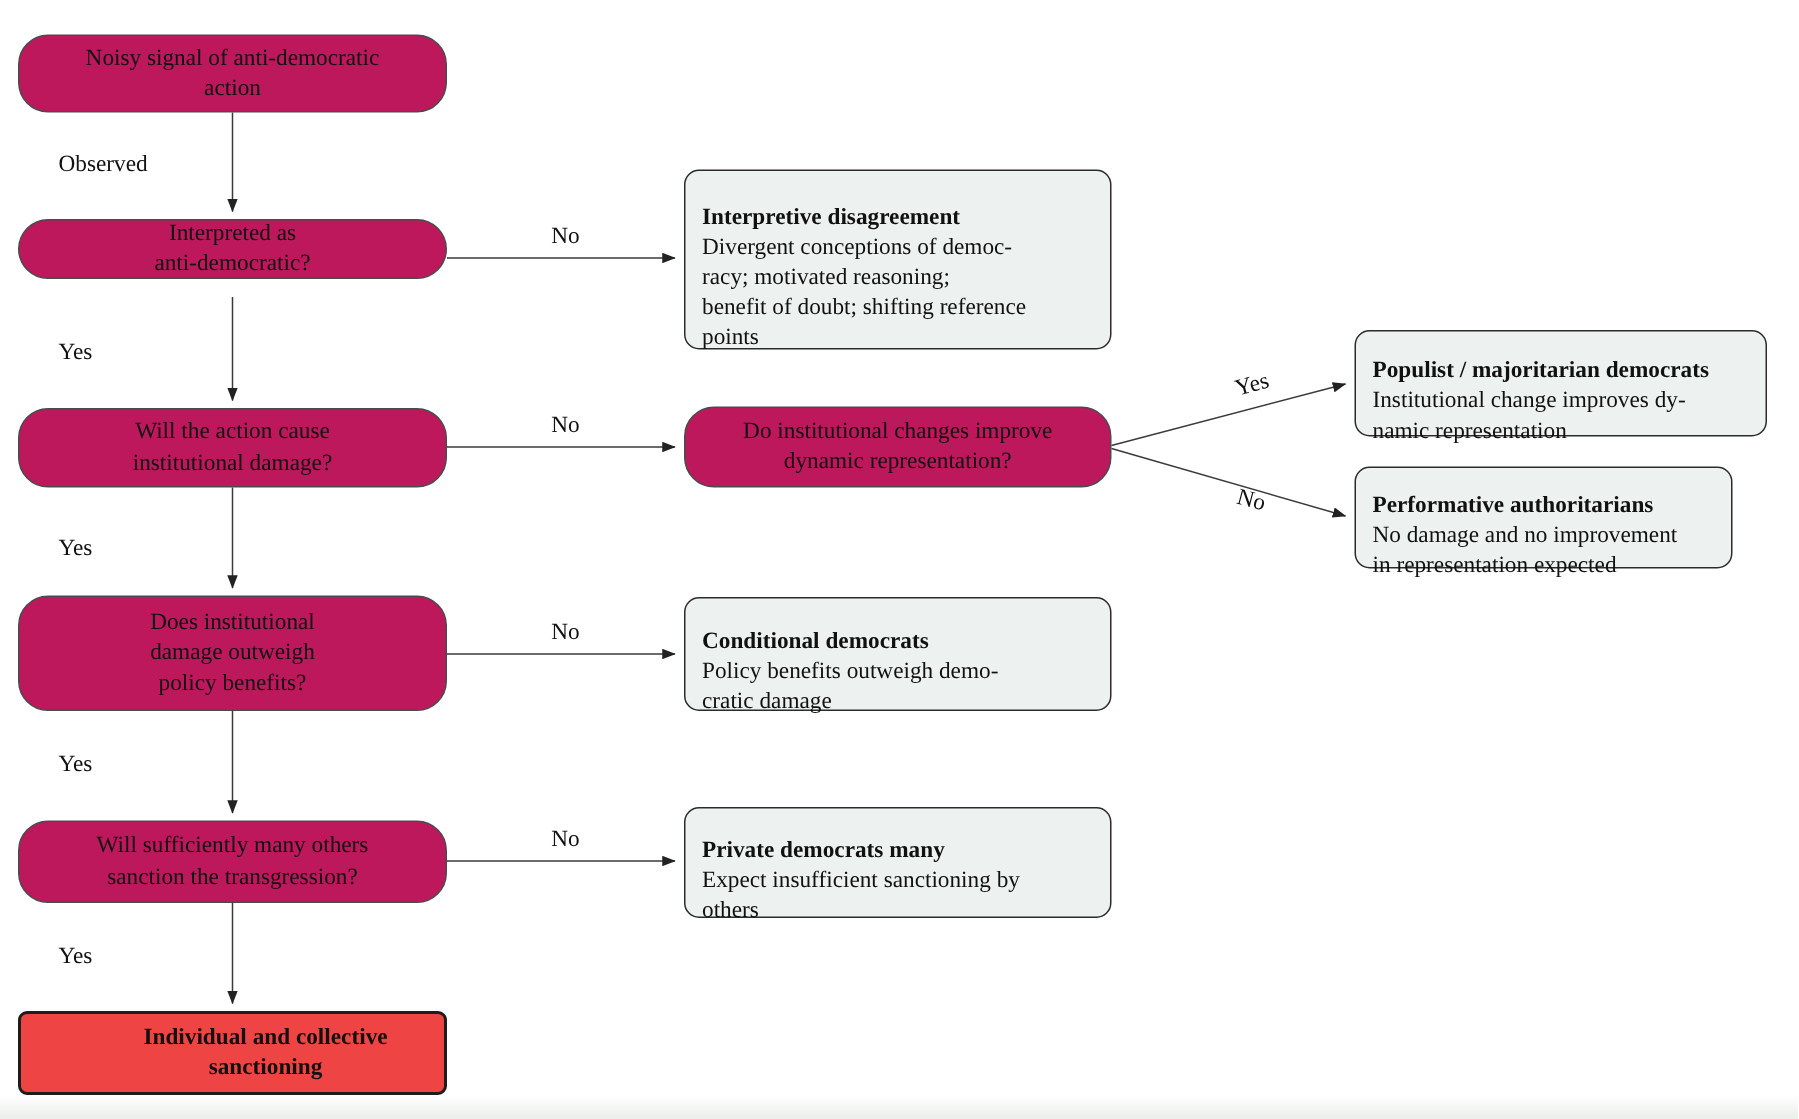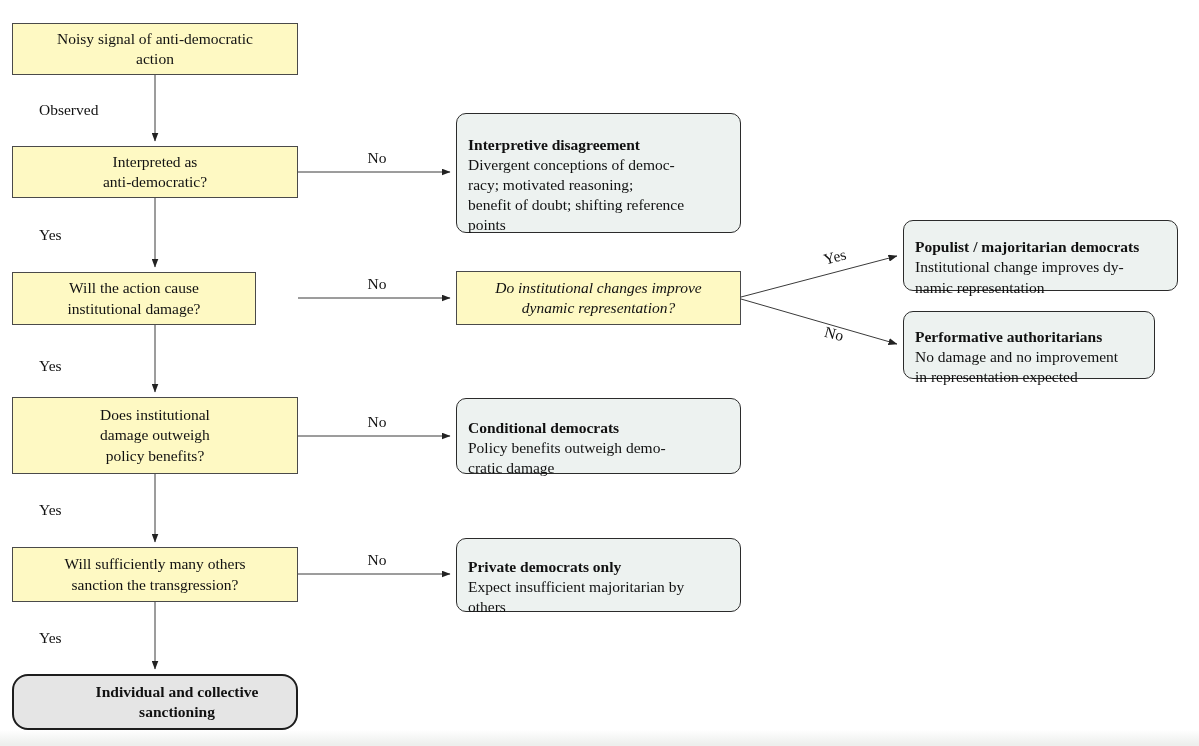--- a/index.html
+++ b/index.html
@@ -18,23 +18,23 @@
   }
   #edges-svg {
     position: absolute;
     left: 0; top: 0;
     width: 1199px; height: 746px;
     pointer-events: none;
   }
   .node {
     position: absolute;
     box-sizing: border-box;
-    background: #fef9c3;
+    background: #be185d;
     border: 1px solid #4a4a4a;
-    border-radius: 0;
+    border-radius: 20px;
     display: flex;
     flex-direction: column;
     justify-content: center;
     font-size: 15.5px;
     line-height: 1.3;
   }
   .node .body { white-space: pre-line; }
   .node .title { font-weight: bold; white-space: pre-line; margin-top: 24px; }
   .q {
     align-items: center;
@@ -42,37 +42,37 @@
     padding: 4px 10px;
   }
   .outcome {
     background: #edf2f0;
     border: 1.4px solid #2b2b2b;
     border-radius: 10px;
     padding: 5px 11px;
     text-align: left;
   }
   .final {
-    background: #e5e5e5;
+    background: #ef4444;
     border: 2px solid #1d1d1d;
-    border-radius: 16px;
+    border-radius: 6px;
     align-items: center;
     text-align: center;
     font-weight: bold;
     padding-left: 44px;
   }
   
   #node-noisy        { left: 12px;  top: 23px;  width: 286px; height: 52px; }
-  #node-interpreted  { left: 12px;  top: 146px; width: 286px; height: 52px; }
-  #node-damage       { left: 12px;  top: 272px; width: 244px; height: 53px; }
+  #node-interpreted  { left: 12px;  top: 146px; width: 286px; height: 40px; }
+  #node-damage       { left: 12px;  top: 272px; width: 286px; height: 53px; }
   #node-outweigh     { left: 12px;  top: 397px; width: 286px; height: 77px; }
   #node-sanction     { left: 12px;  top: 547px; width: 286px; height: 55px; }
   #node-final        { left: 12px;  top: 674px; width: 286px; height: 56px; }
   #node-interpretive { left: 456px; top: 113px; width: 285px; height: 120px; }
-  #node-dynamic      { left: 456px; top: 271px; width: 285px; height: 54px; font-style: italic; }
+  #node-dynamic      { left: 456px; top: 271px; width: 285px; height: 54px; }
   #node-conditional  { left: 456px; top: 398px; width: 285px; height: 76px; }
   #node-private      { left: 456px; top: 538px; width: 285px; height: 74px; }
   #node-populist     { left: 903px; top: 220px; width: 275px; height: 71px; }
   #node-performative { left: 903px; top: 311px; width: 252px; height: 68px; }
   
   .elabel {
     position: absolute;
     font-size: 15.5px;
     line-height: 1.2;
     color: #111111;
@@ -180,22 +180,22 @@
 in representation expected</div>
   </div>
 
   <div class="node outcome" id="node-conditional">
     <div class="title">Conditional democrats</div>
     <div class="body">Policy benefits outweigh demo-
 cratic damage</div>
   </div>
 
   <div class="node outcome" id="node-private">
-    <div class="title">Private democrats only</div>
-    <div class="body">Expect insufficient majoritarian by
+    <div class="title">Private democrats many</div>
+    <div class="body">Expect insufficient sanctioning by
 others</div>
   </div>
 
   <div class="node final" id="node-final">
     <div class="body">Individual and collective
 sanctioning</div>
   </div>
 
   <div class="elabel left" id="label-observed">Observed</div>
   <div class="elabel left" id="label-yes-interp">Yes</div>

